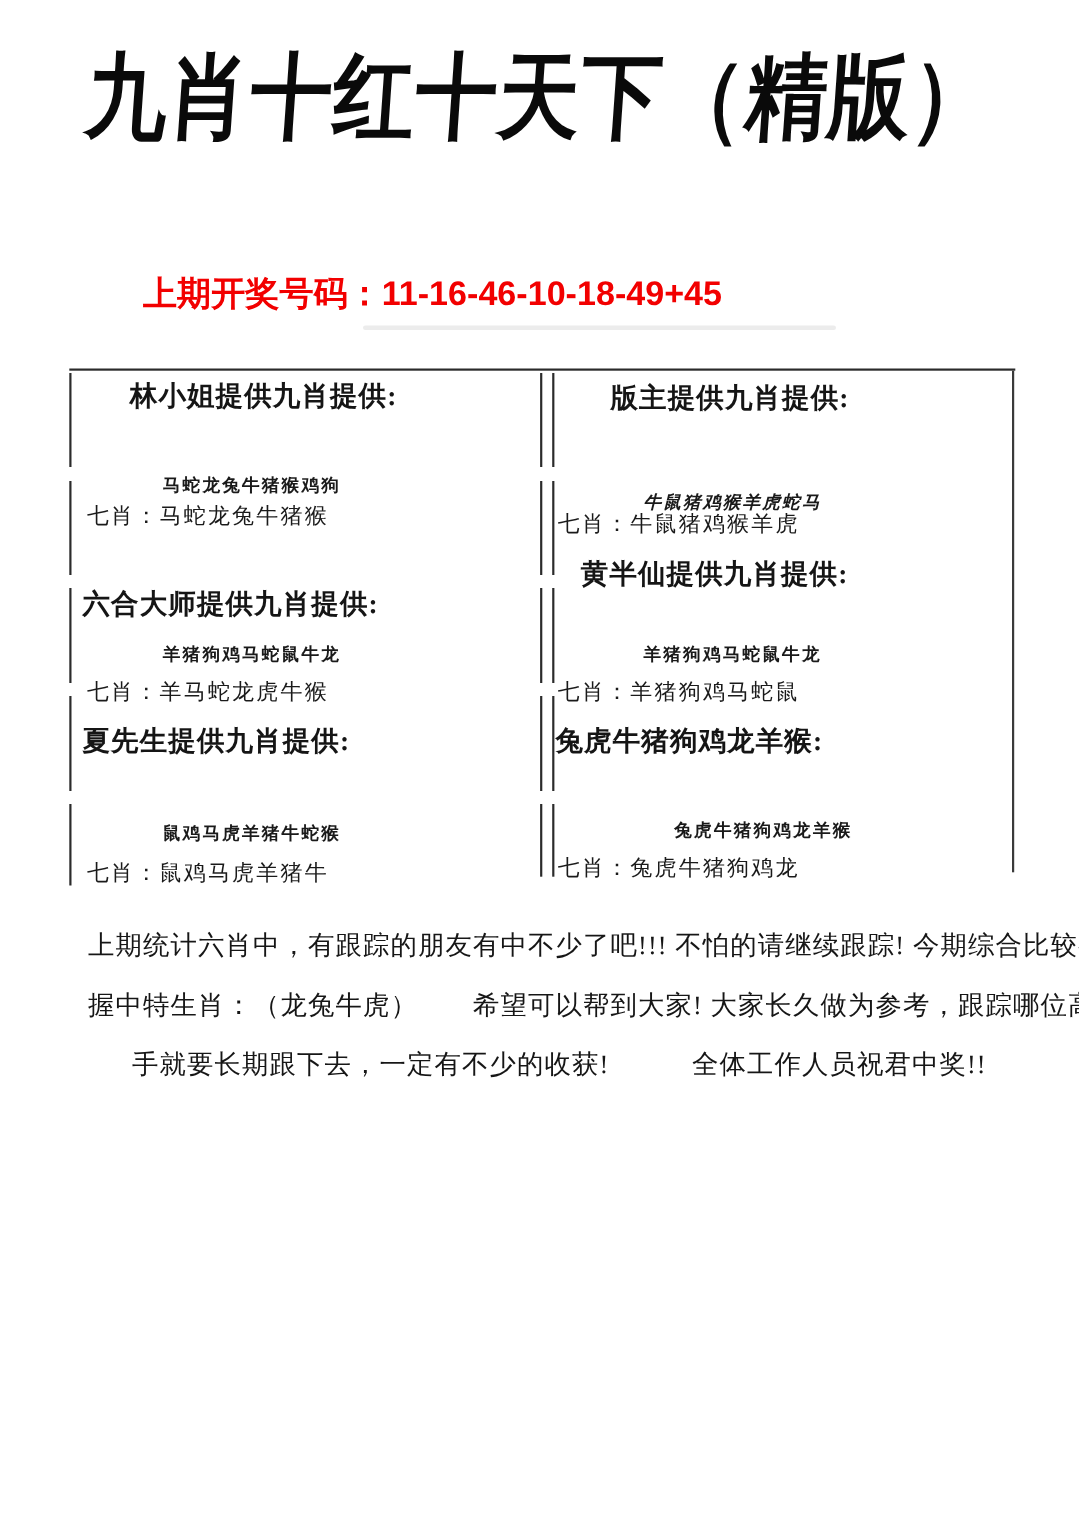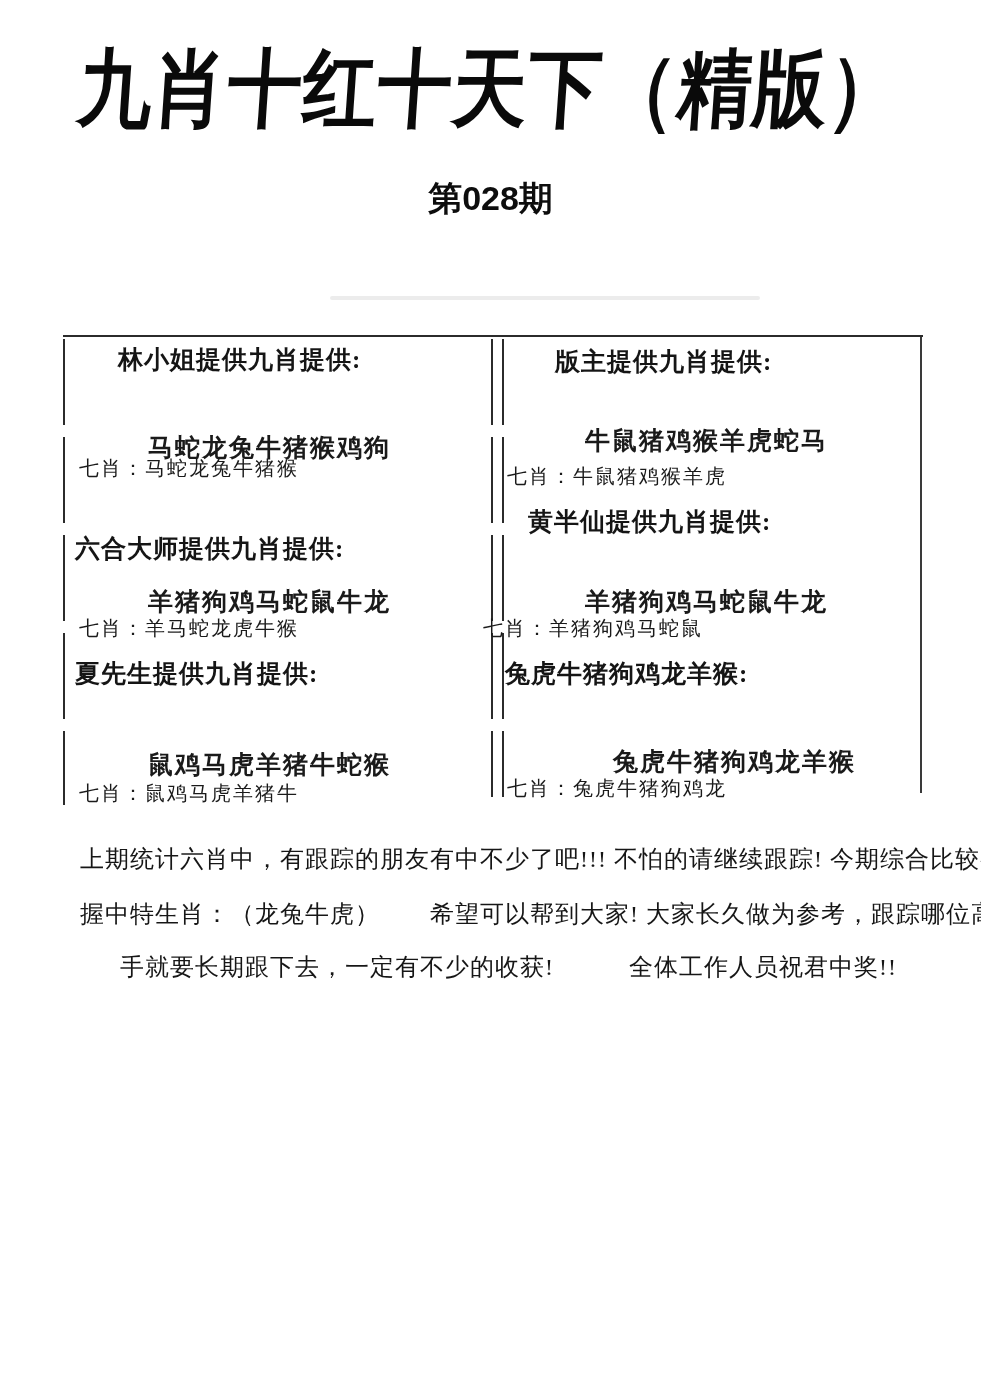--- a/index.html
+++ b/index.html
@@ -35,41 +35,41 @@
   }
   .v-left{left:0;top:4px;height:466px;}
   .v-mid-a{left:428px;top:4px;height:458px;}
   .v-mid-b{left:439px;top:4px;height:458px;}
   .v-right{left:857px;top:2px;width:2px;height:456px;background:#3a3a3a;}
   .hdr{
     position:absolute;font-size:25px;font-weight:600;letter-spacing:1px;
     white-space:nowrap;color:#151515;
   }
   .nine{
-    position:absolute;font-size:25px;font-weight:700;letter-spacing:2px;
+    position:absolute;font-size:16px;font-weight:700;letter-spacing:2px;
     white-space:nowrap;color:#1a1a1a;
   }
   .seven{
     position:absolute;font-size:20px;font-weight:400;letter-spacing:2px;
     white-space:nowrap;color:#1a1a1a;
   }
   .footer-line{
     position:absolute;font-size:24px;font-weight:500;letter-spacing:1px;
     white-space:nowrap;color:#161616;
   }
 </style>
 </head>
 <body>
 
 <div class="page">
 
   <div class="title-art">九肖十红十天下（精版）</div>
 
-  <div class="issue">第028期</div>
 
+  <div class="last-draw" style="color:#f20000;">上期开奖号码：11-16-46-10-18-49+45</div>
 
   <div class="artifact-smudge"></div>
 
   <div class="board">
 
     <div class="bline top-border"></div>
     <div class="bline v-dashed v-left"></div>
     <div class="bline v-dashed v-mid-a"></div>
     <div class="bline v-dashed v-mid-b"></div>
     <div class="bline v-right"></div>
@@ -85,27 +85,27 @@
       <div class="seven" style="left:16px;top:280px;">七肖：羊马蛇龙虎牛猴</div>
     </div>
     <div>
       <div class="hdr" style="left:12px;top:322px;">夏先生提供九肖提供:</div>
       <div class="nine" style="left:85px;top:413px;">鼠鸡马虎羊猪牛蛇猴</div>
       <div class="seven" style="left:16px;top:445px;">七肖：鼠鸡马虎羊猪牛</div>
     </div>
 
     <div>
       <div class="hdr" style="left:492px;top:10px;">版主提供九肖提供:</div>
-      <div class="nine" style="left:522px;top:89px;">牛鼠猪鸡猴羊虎蛇马</div>
+      <div class="nine" style="left:522px;top:112px;font-style:italic;">牛鼠猪鸡猴羊虎蛇马</div>
       <div class="seven" style="left:444px;top:128px;">七肖：牛鼠猪鸡猴羊虎</div>
     </div>
     <div>
       <div class="hdr" style="left:442px;top:170px;margin-left:23px;">黄半仙提供九肖提供:</div>
       <div class="nine" style="left:522px;top:250px;">羊猪狗鸡马蛇鼠牛龙</div>
-      <div class="seven" style="left:420px;top:280px;text-align:right;">七肖：羊猪狗鸡马蛇鼠</div>
+      <div class="seven" style="left:444px;top:280px;text-align:right;">七肖：羊猪狗鸡马蛇鼠</div>
     </div>
     <div>
       <div class="hdr" style="left:442px;top:322px;">兔虎牛猪狗鸡龙羊猴:</div>
       <div class="nine" style="left:522px;top:410px;margin-left:28px;">兔虎牛猪狗鸡龙羊猴</div>
       <div class="seven" style="left:444px;top:440px;">七肖：兔虎牛猪狗鸡龙</div>
     </div>
 
   </div>
 
   <div>

